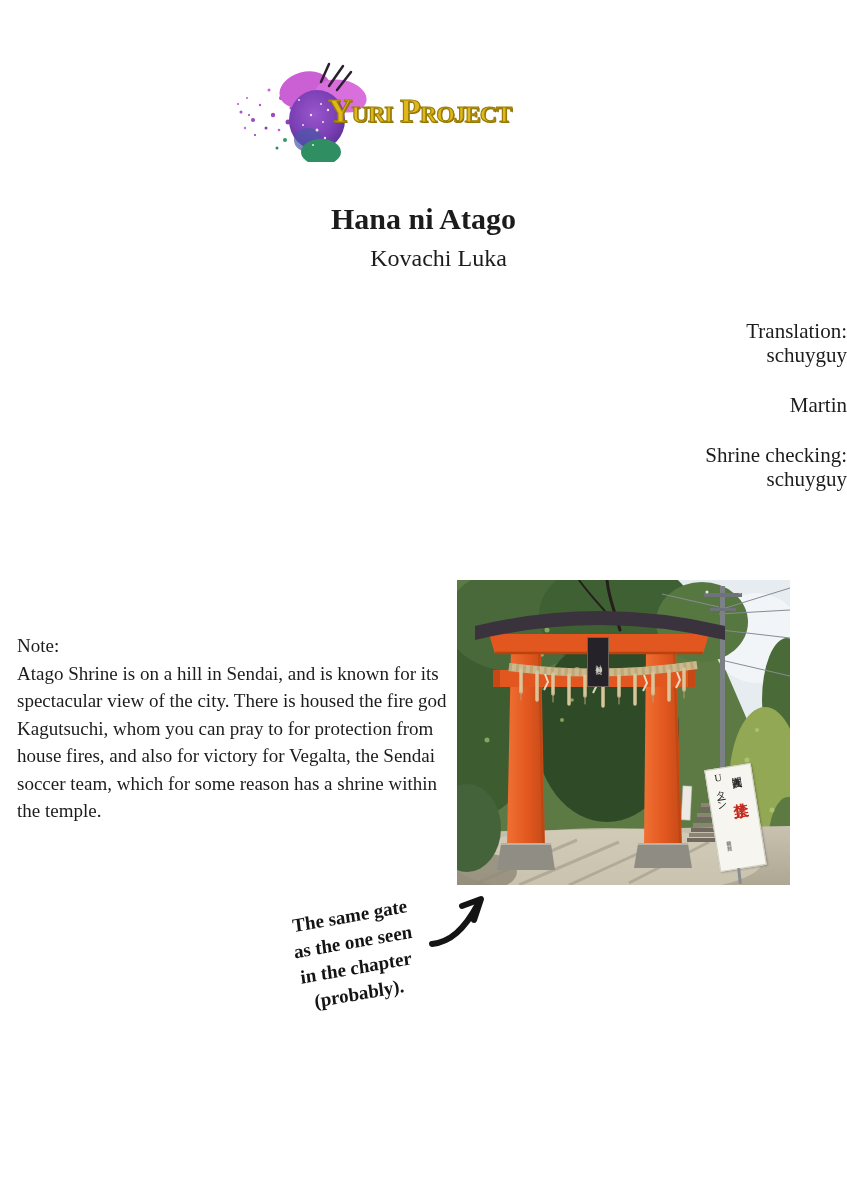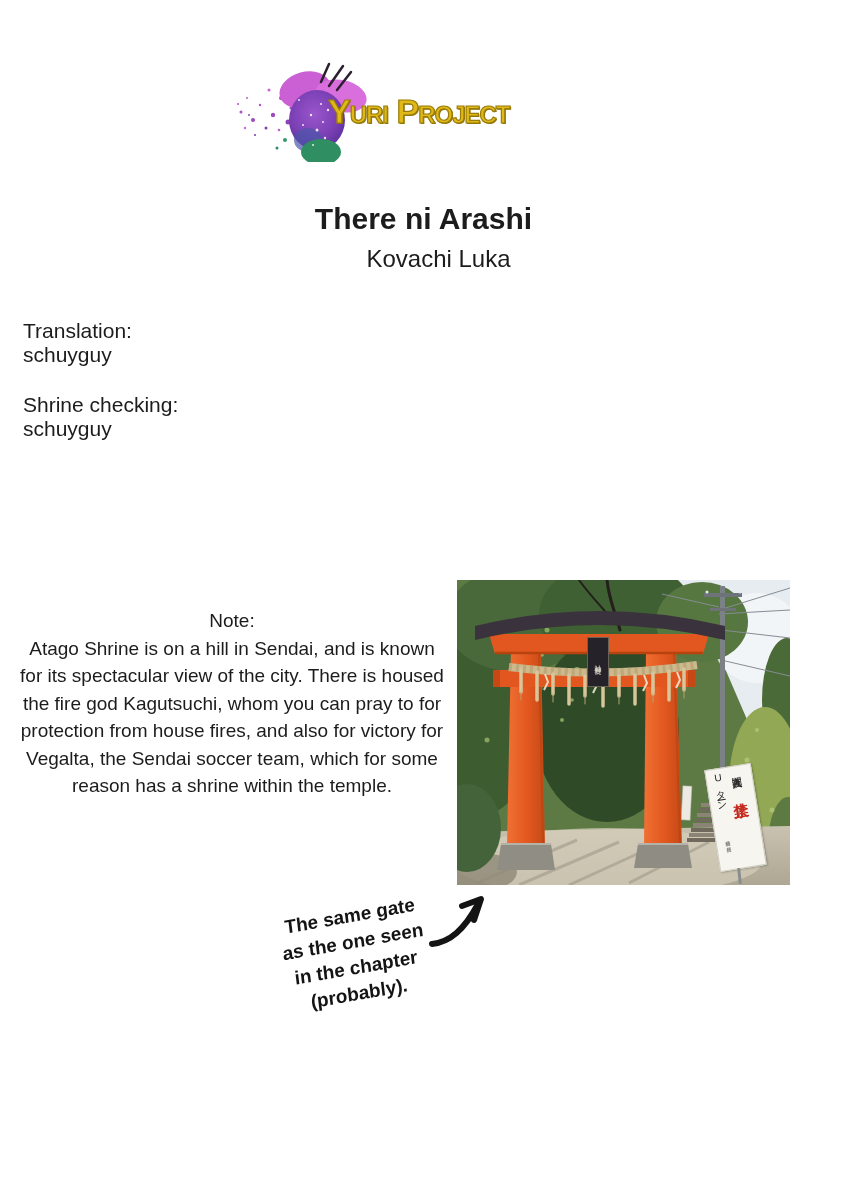--- a/index.html
+++ b/index.html
@@ -1,41 +1,41 @@
 <!DOCTYPE html>
 <html><head>
 <meta charset="utf-8">
 <style>
   html,body{margin:0;padding:0;background:#ffffff;}
   .page{
     position:relative;width:847px;height:1030px;background:#ffffff;overflow:hidden;
-    font-family:Liberation Sans, sans-serif;color:#1c1c1c;
+    font-family:Liberation Serif, serif;color:#1c1c1c;
   }
   
   .logo{position:absolute;left:233px;top:60px;width:330px;height:104px;}
   .logo-flower{position:absolute;left:0;top:0;}
   .logo-text{
     position:absolute;left:95px;top:32px;
     font-size:34px;font-weight:800;letter-spacing:-1px;
     font-variant:small-caps;
     color:#e0b818;-webkit-text-stroke:1.2px #9a7d08;
     text-shadow:1px 1px 0 #8d7106;
     white-space:nowrap;
   }
   
   .title-block{position:absolute;left:0;right:0;top:202px;text-align:center;}
   .page-title{margin:0;font-size:30px;font-weight:600;letter-spacing:0;}
   .author{margin-top:9px;font-size:24px;font-weight:400;padding-left:30px;}
   
-  .credits{position:absolute;left:0;right:0;top:320px;text-align:left;font-size:21px;margin-left:23px;}
+  .credits{position:absolute;left:0;right:0;top:320px;text-align:right;font-size:21px;margin-left:23px;}
   .credit-group{margin-bottom:28px;}
   .credit-role{line-height:22px;}
   .credit-name{line-height:22px;margin-top:2px;}
   
-  .note{position:absolute;left:17px;top:607px;width:430px;text-align:center;
+  .note{position:absolute;left:17px;top:632px;width:430px;
         font-size:19px;line-height:27.5px;}
   .note-label{margin-bottom:0;}
   
   .photo{position:absolute;left:457px;top:580px;width:333px;height:305px;overflow:hidden;background:#6f8a52;}
   .photo svg{position:absolute;left:0;top:0;}
   .plaque{
     position:absolute;left:130px;top:57px;width:22px;height:50px;
     background:#262229;border:1px solid #6a6258;box-sizing:border-box;
     color:#d8d4c8;font-size:7px;line-height:1;
     writing-mode:vertical-rl;text-orientation:upright;
@@ -117,30 +117,31 @@
       <g stroke="#2d1f30" stroke-width="2.5" stroke-linecap="round" fill="none">
         <path d="M88,22 L96,4"></path>
           <path d="M96,26 L110,6"></path>
           <path d="M104,30 L118,12"></path>
       </g>
     </svg>
     <div class="logo-text">Yuri Project</div>
   </div>
 
   <div class="title-block">
-    <h1 class="page-title">There ni Arashi</h1>
+    <h1 class="page-title">Hana ni Atago</h1>
     <div class="author">Kovachi Luka</div>
   </div>
 
   <div class="credits">
     <div class="credit-group">
       <div class="credit-role">Translation:</div>
       <div class="credit-name">schuyguy</div>
     </div>
     <div class="credit-group">
+      <div class="credit-name">Martin</div>
     </div>
     <div class="credit-group">
       <div class="credit-role">Shrine checking:</div>
       <div class="credit-name">schuyguy</div>
     </div>
   </div>
 
   <div class="note">
     <div class="note-label">Note:</div>
     <div class="note-body">Atago Shrine is on a hill in Sendai, and is known for its spectacular view of the city. There is housed the fire god Kagutsuchi, whom you can pray to for protection from house fires, and also for victory for Vegalta, the Sendai soccer team, which for some reason has a shrine within the temple.</div>

